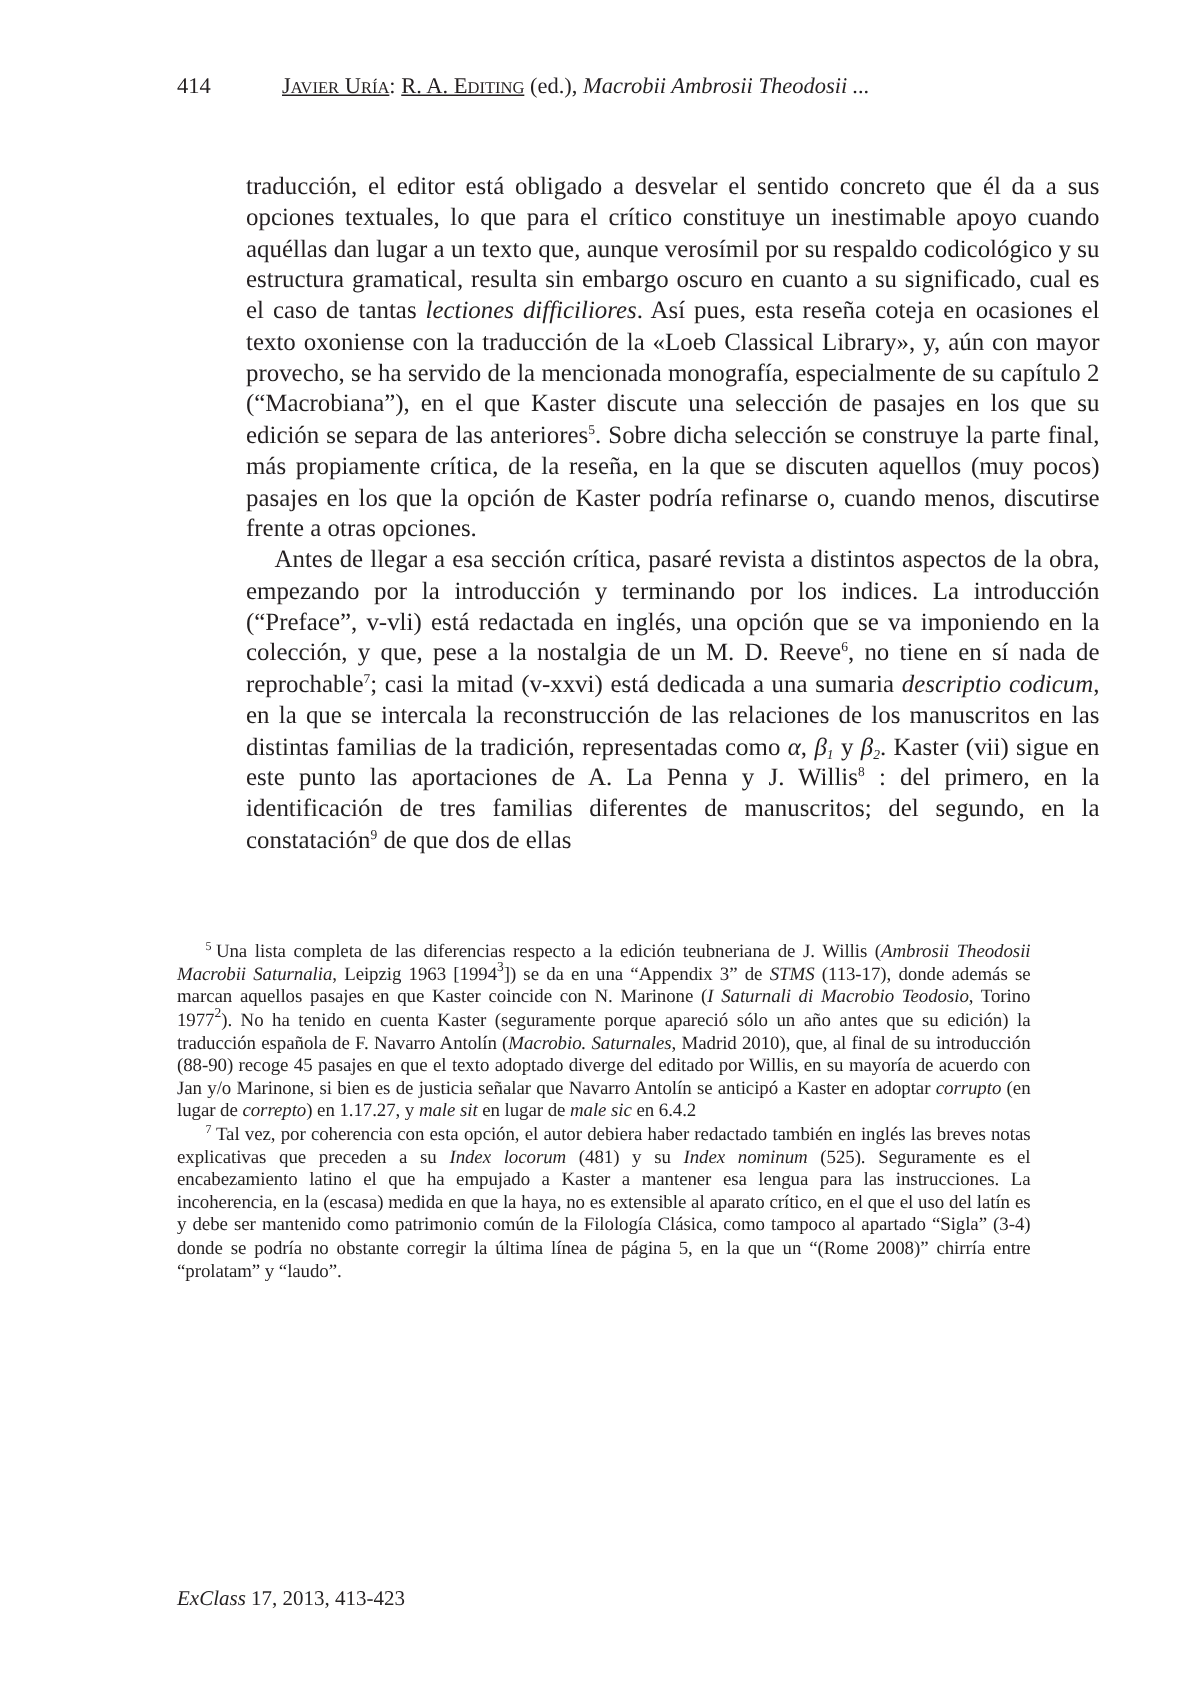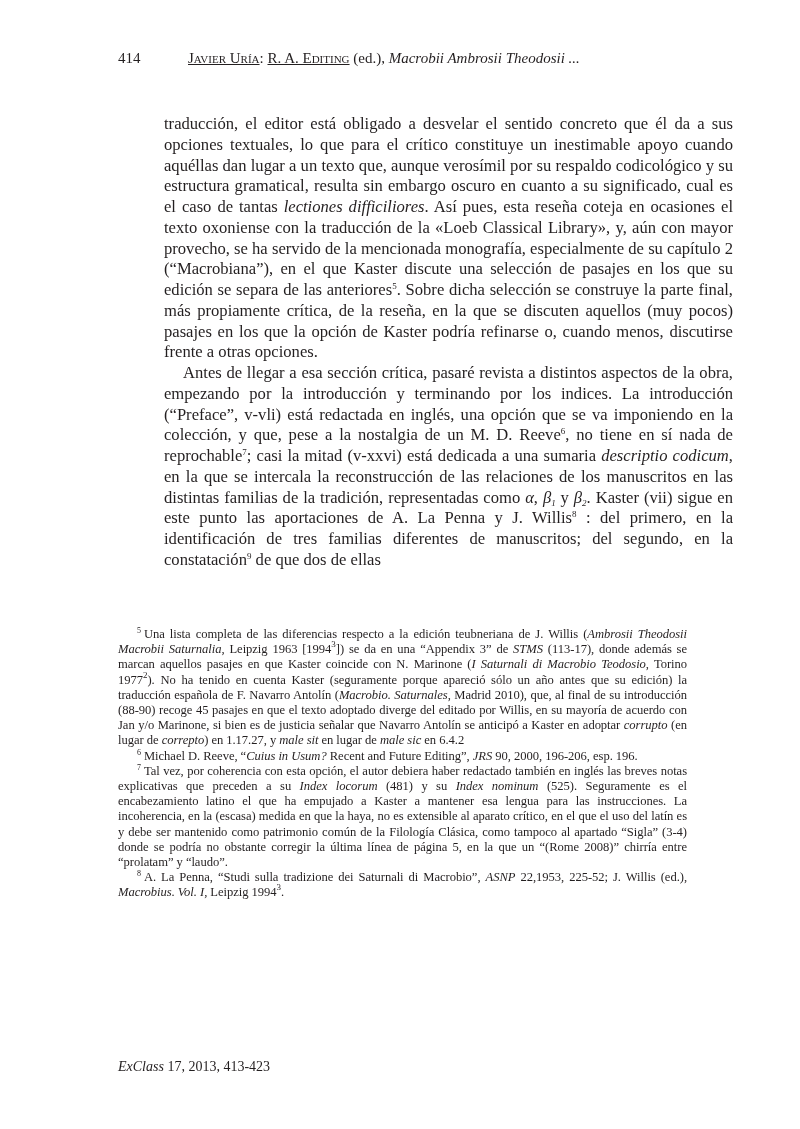--- a/index.html
+++ b/index.html
@@ -97,23 +97,21 @@
 </header>
 
 <main class="body-text">
   <p><span>traducción, el editor está obligado a desvelar el sentido concreto que él da a sus opciones textuales, lo que para el crítico constituye un inestimable apoyo cuando aquéllas dan lugar a un texto que, aunque verosímil por su respaldo codicológico y su estructura gramatical, resulta sin embargo oscuro en cuanto a su significado, cual es el caso de tantas </span><span class="it">lectiones difficiliores</span><span>. Así pues, esta reseña coteja en ocasiones el texto oxoniense con la traducción de la «Loeb Classical Library», y, aún con mayor provecho, se ha servido de la mencionada monografía, especialmente de su capítulo 2 (“Macrobiana”), en el que Kaster discute una selección de pasajes en los que su edición se separa de las anteriores</span><sup class="fn">5</sup><span>. Sobre dicha selección se construye la parte final, más propiamente crítica, de la reseña, en la que se discuten aquellos (muy pocos) pasajes en los que la opción de Kaster podría refinarse o, cuando menos, discutirse frente a otras opciones.</span></p>
   <p class="indent"><span>Antes de llegar a esa sección crítica, pasaré revista a distintos aspectos de la obra, empezando por la introducción y terminando por los indices. La introducción (“Preface”, v-vli) está redactada en inglés, una opción que se va imponiendo en la colección, y que, pese a la nostalgia de un M. D. Reeve</span><sup class="fn">6</sup><span>, no tiene en sí nada de reprochable</span><sup class="fn">7</sup><span>; casi la mitad (v-xxvi) está dedicada a una sumaria </span><span class="it">descriptio codicum</span><span>, en la que se intercala la reconstrucción de las relaciones de los manuscritos en las distintas familias de la tradición, representadas como </span><span class="greek">α</span><span>, </span><span class="greek">β</span><sub class="gk">1</sub><span> y </span><span class="greek">β</span><sub class="gk">2</sub><span>. Kaster (vii) sigue en este punto las aportaciones de A. La Penna y J. Willis</span><sup class="fn">8</sup><span> : del primero, en la identificación de tres familias diferentes de manuscritos; del segundo, en la constatación</span><sup class="fn">9</sup><span> de que dos de ellas</span></p>
 </main>
 
 <section class="footnotes">
   <p class="footnote"><sup class="fnum">5</sup><span>Una lista completa de las diferencias respecto a la edición teubneriana de J. Willis (</span><span class="it">Ambrosii Theodosii Macrobii Saturnalia</span><span>, Leipzig 1963 [1994</span><sup class="fn">3</sup><span>]) se da en una “Appendix 3” de </span><span class="it">STMS</span><span> (113-17), donde además se marcan aquellos pasajes en que Kaster coincide con N. Marinone (</span><span class="it">I Saturnali di Macrobio Teodosio</span><span>, Torino 1977</span><sup class="fn">2</sup><span>). No ha tenido en cuenta Kaster (seguramente porque apareció sólo un año antes que su edición) la traducción española de F. Navarro Antolín (</span><span class="it">Macrobio. Saturnales</span><span>, Madrid 2010), que, al final de su introducción (88-90) recoge 45 pasajes en que el texto adoptado diverge del editado por Willis, en su mayoría de acuerdo con Jan  y/o Marinone, si bien es de justicia señalar que Navarro Antolín se anticipó a Kaster en adoptar </span><span class="it">corrupto</span><span> (en lugar de </span><span class="it">correpto</span><span>) en 1.17.27, y </span><span class="it">male sit</span><span> en lugar de </span><span class="it">male sic</span><span> en 6.4.2</span></p>
 
-  <p class="footnote"><sup class="fnum">6</sup><span>Michael D. Reeve, “</span><span class="it">Cuius in Usum?</span><span> Recent and Future Editing”, </span><span class="it">JRS</span><span>  90, 2000, 196-206, esp. 196.</span></p>
 
   <p class="footnote"><sup class="fnum">7</sup><span>Tal vez, por coherencia con esta opción, el autor debiera haber redactado también en inglés las breves notas explicativas que preceden a su </span><span class="it">Index locorum</span><span> (481) y su </span><span class="it">Index nominum</span><span> (525). Seguramente es el encabezamiento latino el que ha empujado a Kaster a mantener esa lengua para las instrucciones. La incoherencia, en la (escasa) medida en que la haya, no es extensible al aparato crítico, en el que el uso del latín es y debe ser mantenido como patrimonio común de la Filología Clásica, como tampoco al apartado “Sigla” (3-4) donde se podría no obstante corregir la última línea de página 5, en la que un “(Rome 2008)” chirría entre “prolatam” y “laudo”.</span></p>
 
-  <p class="footnote"><sup class="fnum">8</sup><span>A. La Penna, “Studi sulla tradizione dei Saturnali di Macrobio”, </span><span class="it">ASNP</span><span> 22,1953, 225-52; J. Willis (ed.), </span><span class="it">Macrobius. Vol. I</span><span>, Leipzig 1994</span><sup class="fn">3</sup><span>.</span></p>
 
 </section>
 
 <footer class="footer">
   <span class="it">ExClass</span><span> 17, 2013, 413-423</span>
 </footer>
 
 </body></html>

